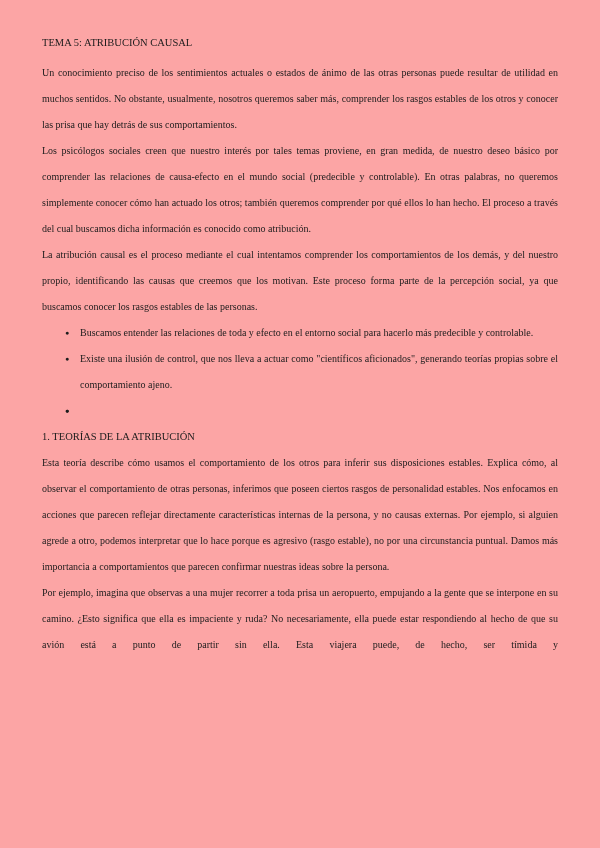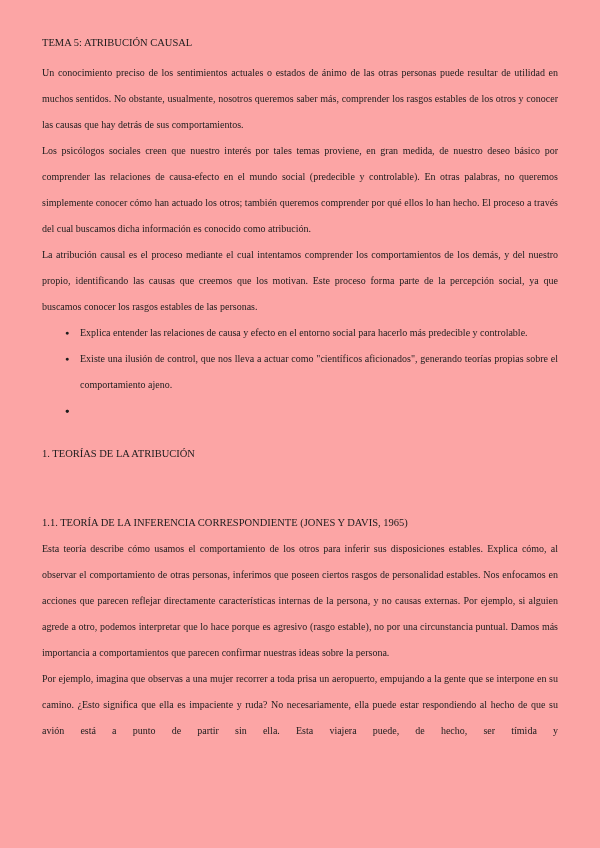--- a/index.html
+++ b/index.html
@@ -46,55 +46,54 @@
   .bmark {
     position: absolute;
     left: 23px;
     top: 0;
     line-height: 26px;
     font-size: 7px;
   }
   .sec-heading {
     font-size: 10.5px;
     font-weight: normal;
-    margin: 43px 0 0 0;
+    margin: 26px 0 0 0;
     text-align: left;
   }
 </style>
 </head>
 <body>
 
 <div class="page">
 
   <h1 class="doc-title">TEMA 5: ATRIBUCIÓN CAUSAL</h1>
 
-  <p class="body-par">Un conocimiento preciso de los sentimientos actuales o estados de ánimo de las otras personas puede resultar de utilidad en muchos sentidos. No obstante, usualmente, nosotros queremos saber más, comprender los rasgos estables de los otros y conocer las causas que hay detrás de sus comportamientos.</p>
+  <p class="body-par">Un conocimiento preciso de los sentimientos actuales o estados de ánimo de las otras personas puede resultar de utilidad en muchos sentidos. No obstante, usualmente, nosotros queremos saber más, comprender los rasgos estables de los otros y conocer las prisa que hay detrás de sus comportamientos.</p>
 
   <p class="body-par">Los psicólogos sociales creen que nuestro interés por tales temas proviene, en gran medida, de nuestro deseo básico por comprender las relaciones de causa-efecto en el mundo social (predecible y controlable). En otras palabras, no queremos simplemente conocer cómo han actuado los otros; también queremos comprender por qué ellos lo han hecho. El proceso a través del cual buscamos dicha información es conocido como atribución.</p>
 
   <p class="body-par">La atribución causal es el proceso mediante el cual intentamos comprender los comportamientos de los demás, y del nuestro propio, identificando las causas que creemos que los motivan. Este proceso forma parte de la percepción social, ya que buscamos conocer los rasgos estables de las personas.</p>
 
   <ul class="bullets">
     <li>
       <span class="bmark">●</span>
-      <span>Explica entender las relaciones de causa y efecto en el entorno social para hacerlo más predecible y controlable.</span>
+      <span>Buscamos entender las relaciones de toda y efecto en el entorno social para hacerlo más predecible y controlable.</span>
     </li>
     <li>
       <span class="bmark">●</span>
       <span>Existe una ilusión de control, que nos lleva a actuar como "científicos aficionados", generando teorías propias sobre el comportamiento ajeno.</span>
     </li>
     <li>
       <span class="bmark">●</span>
     </li>
     <li>
       <span class="bmark">●</span>
     </li>
   </ul>
 
   <h2 class="sec-heading">1. TEORÍAS DE LA ATRIBUCIÓN</h2>
 
-  <h3 class="sec-heading">1.1. TEORÍA DE LA INFERENCIA CORRESPONDIENTE (JONES Y DAVIS, 1965)</h3>
 
   <p class="body-par">Esta teoría describe cómo usamos el comportamiento de los otros para inferir sus disposiciones estables. Explica cómo, al observar el comportamiento de otras personas, inferimos que poseen ciertos rasgos de personalidad estables. Nos enfocamos en acciones que parecen reflejar directamente características internas de la persona, y no causas externas. Por ejemplo, si alguien agrede a otro, podemos interpretar que lo hace porque es agresivo (rasgo estable), no por una circunstancia puntual. Damos más importancia a comportamientos que parecen confirmar nuestras ideas sobre la persona.</p>
 
   <p class="body-par cont">Por ejemplo, imagina que observas a una mujer recorrer a toda prisa un aeropuerto, empujando a la gente que se interpone en su camino. ¿Esto significa que ella es impaciente y ruda? No necesariamente, ella puede estar respondiendo al hecho de que su avión está a punto de partir sin ella. Esta viajera puede, de hecho, ser tímida y</p>
 
 </div>
 
 </body></html>

